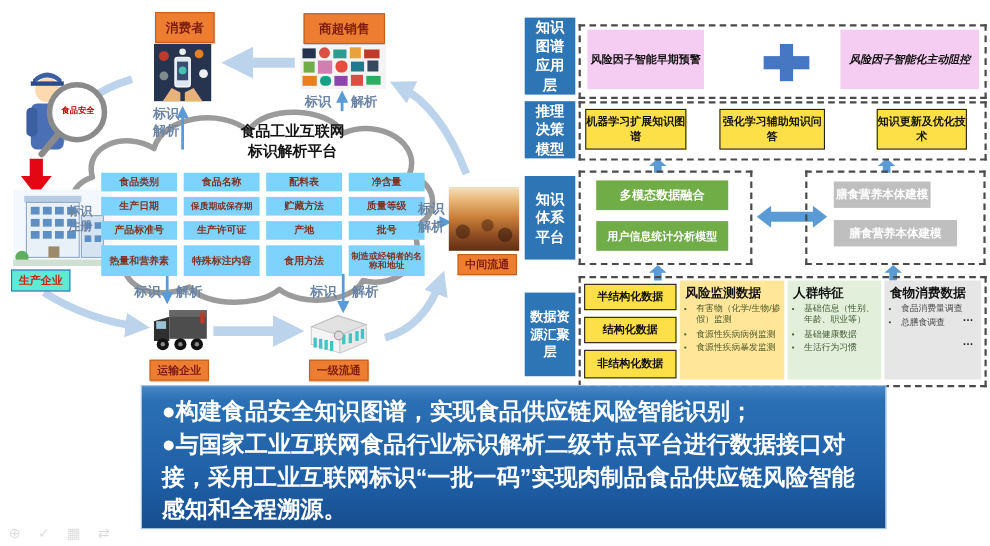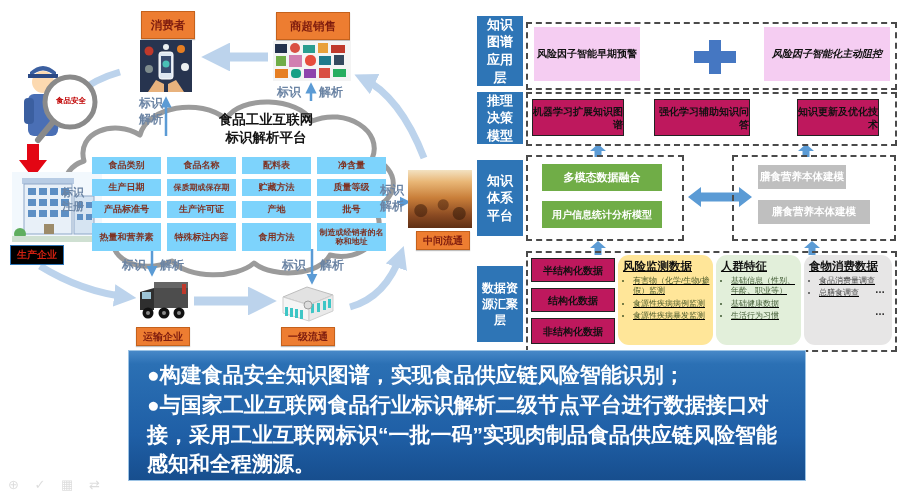--- a/index.html
+++ b/index.html
@@ -8,21 +8,21 @@
     font-family:"Liberation Sans","DejaVu Sans",sans-serif;overflow:hidden;
   }
   .abs{position:absolute;}
   
   .olabel{
     background:#ED7D31;border:1px solid #c4611c;color:#7e1c0e;font-weight:bold;
     display:flex;align-items:center;justify-content:center;text-align:left;
     box-shadow:0 1px 1px rgba(0,0,0,.25);
   }
   .producer-label{
-    background:#000000;border:1px solid #2E75B6;color:#d02010;font-weight:bold;
+    background:#5eead4;border:1px solid #2E75B6;color:#d02010;font-weight:bold;
     display:flex;align-items:center;justify-content:center;
   }
   .resolve{color:#6b84a4;font-weight:bold;text-align:center;}
   .resolve-v{width:26px;line-height:1.3;font-size:12px;text-align:left;}
   .resolve-h{display:flex;justify-content:space-between;font-size:12px;}
   
   .attr{
     background:#7dd3fc;color:#7e3324;font-weight:bold;font-size:9px;
     display:flex;align-items:center;justify-content:center;text-align:center;
     line-height:1.15;padding:0 1px;
@@ -31,32 +31,32 @@
   .bar{
     background:#2E75B6;color:#fff;font-weight:bold;display:flex;align-items:center;
     justify-content:center;text-align:center;line-height:1.35;
   }
   .dashedbox{border:2px dashed #4a4a4a;}
   .pinkbox{
     background:#F5CDF2;color:#111;font-weight:bold;font-size:10px;
     display:flex;align-items:center;justify-content:center;text-align:center;
   }
   .wbox{
-    background:#be185d;border:1.5px solid #222;color:#111;font-weight:bold;
-    display:flex;align-items:center;justify-content:center;text-align:right;line-height:1.3;font-family:Liberation Serif, serif;
+    background:#fde047;border:1.5px solid #222;color:#111;font-weight:bold;
+    display:flex;align-items:center;justify-content:center;text-align:center;line-height:1.3;font-family:Liberation Serif, serif;
   }
   .gbox{
     background:#70AD47;color:#fff;font-weight:bold;display:flex;align-items:center;
     justify-content:center;text-align:center;
   }
   .graybox{
     background:#BFBFBF;color:#fff;font-weight:bold;display:flex;align-items:center;
     justify-content:center;text-align:center;
   }
-  .panel{border-radius:11px;text-decoration:underline;}
+  .panel{border-radius:0;}
   .panel .ptitle{margin:4px 5px 2px;font-size:11.5px;font-weight:bold;color:#111;}
   .panel ul{margin:0 2px 0 15px;padding:0;font-size:8px;line-height:1.3;}
   .panel li{margin-bottom:2px;}
   .y-panel{background:#FFE699;}
   .y-panel ul{color:#4c5a2a;}
   .g-panel{background:#E2EFDA;}
   .g-panel ul{color:#3f5a33;}
   .gr-panel{background:#E7E6E6;}
   .gr-panel ul{color:#4a4a4a;}
   

